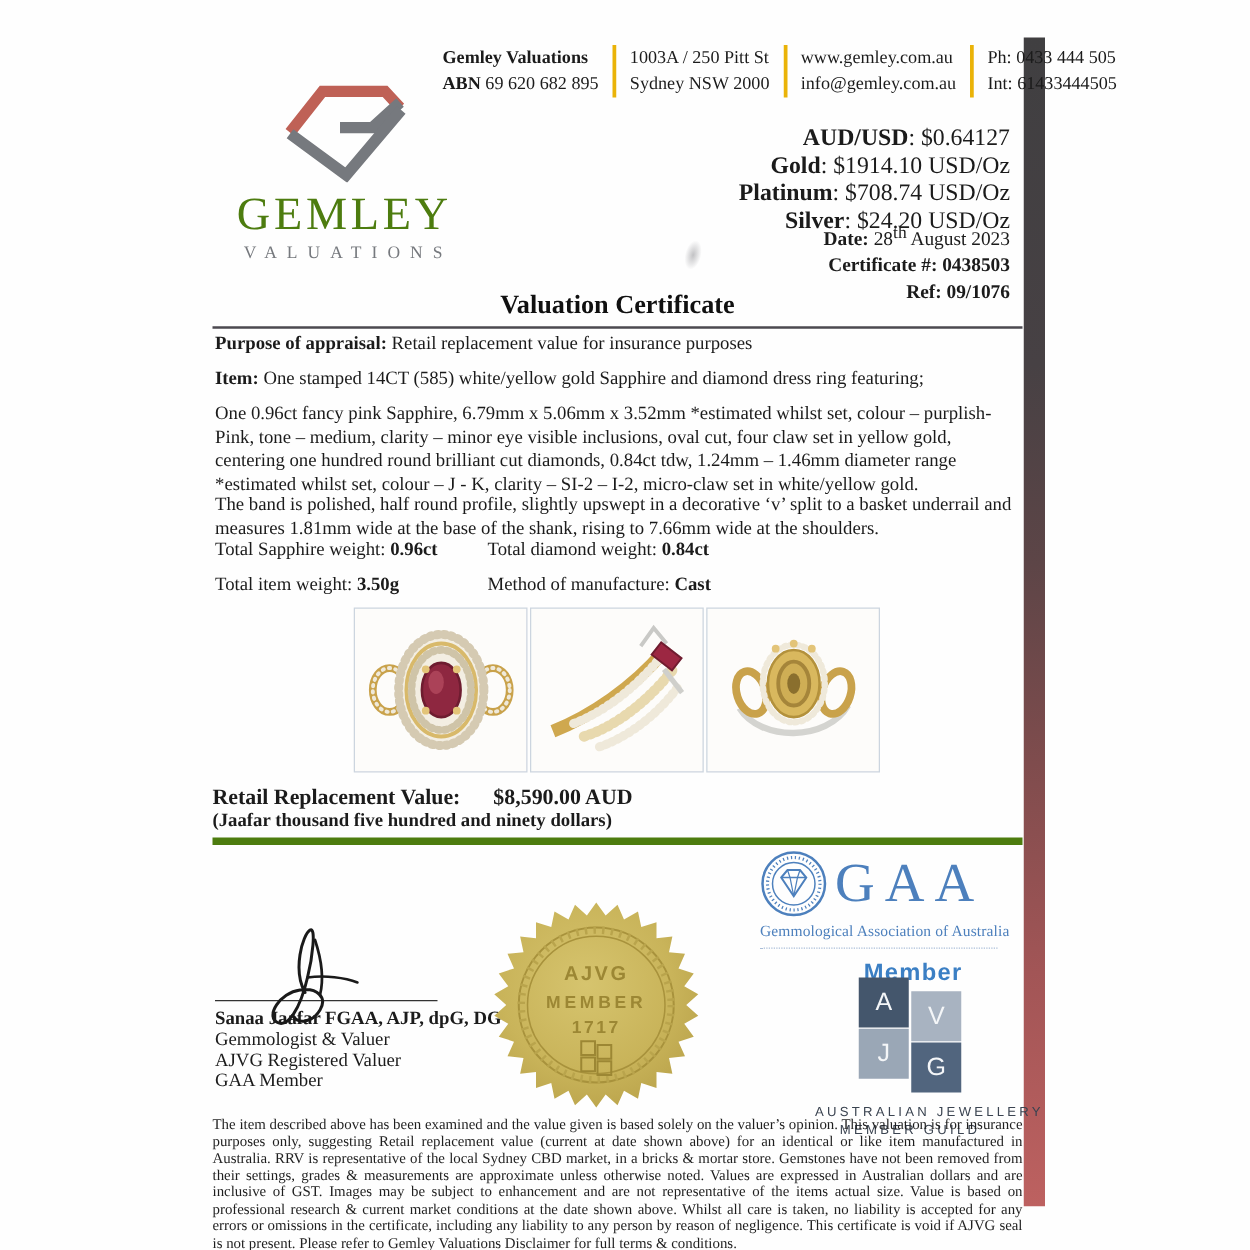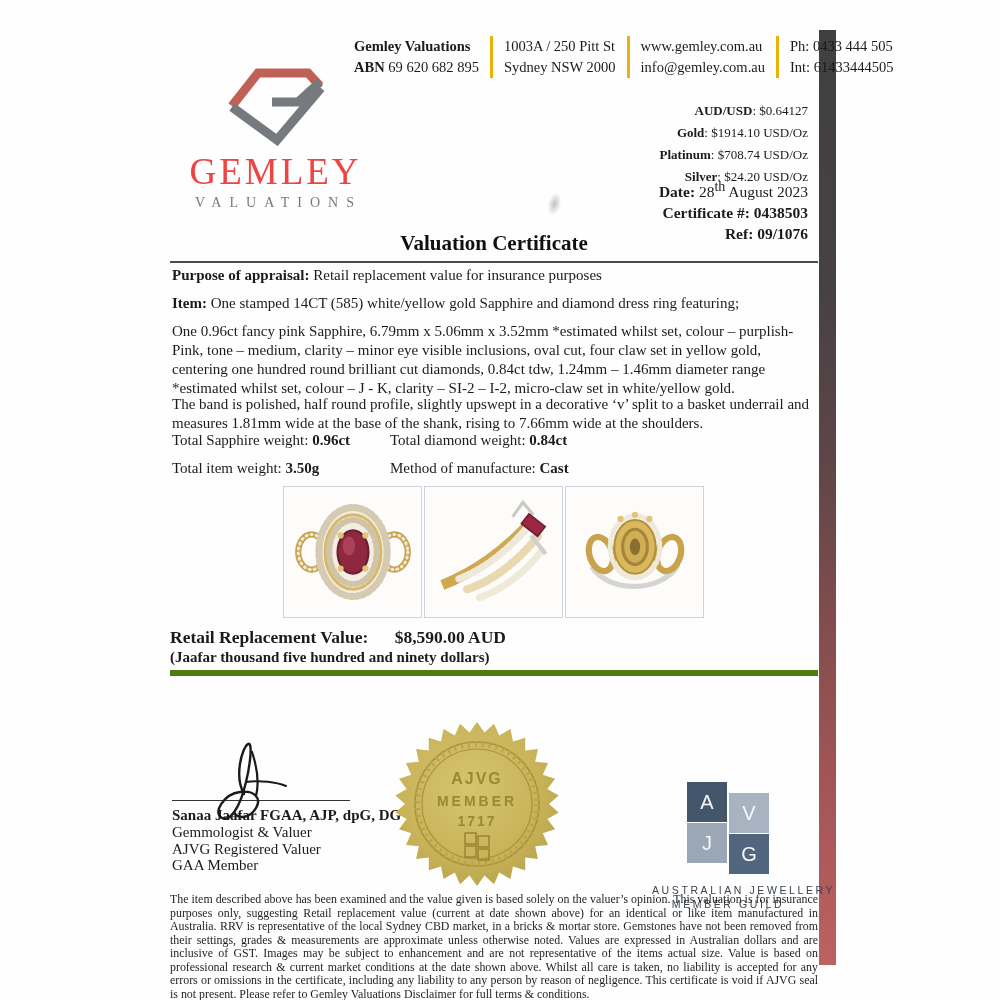--- a/index.html
+++ b/index.html
@@ -18,24 +18,24 @@
   .hdr {
     position:absolute; left:343px; top:36px; display:flex; align-items:stretch;
     font-size:14.5px; line-height:21px; white-space:nowrap;
   }
   .hdr .col { padding:0 11px; }
   .hdr .col + .col { border-left:3px solid #eab308; }
   .b { font-weight:bold; }
   
   .logo { position:absolute; left:168px; top:58px; width:215px; text-align:center; }
   .logo svg { display:block; margin:0 auto; }
-  .logo-name { font-size:37px; letter-spacing:3px; color:#ef4444; margin-top:4px; }
+  .logo-name { font-size:37px; letter-spacing:3px; color:#4d7c0f; margin-top:4px; }
   .logo-tag  { font-size:14px; letter-spacing:8px; color:#76797e; margin-top:2px; padding-left:6px; }
   
-  .rates { position:absolute; right:192px; top:100px; text-align:right; font-size:13px; line-height:22px; }
+  .rates { position:absolute; right:192px; top:100px; text-align:right; font-size:19px; line-height:22px; }
   .meta  { position:absolute; right:192px; top:176px; text-align:right; font-size:15.5px; line-height:21px; }
   sup { font-size:14px; }
   
   .title-wrap {
     position:absolute; left:170px; top:231px; width:648px; text-align:center;
     border-bottom:2px solid #4c4950; padding-bottom:5px;
   }
   .title-wrap h1 { font-size:21px; font-weight:bold; color:#101010; }
   
   .para { position:absolute; left:172px; width:646px; font-size:15px; line-height:19px; }
@@ -249,20 +249,36 @@
       <text x="84" y="106" text-anchor="middle" font-family="Liberation Sans, sans-serif" font-size="14" font-weight="bold" letter-spacing="2" fill="#9c8734">1717</text>
       <g fill="none" stroke="#9c8734" stroke-width="1.6">
         <rect x="72" y="113" width="11" height="11"></rect>
           <rect x="85" y="116" width="11" height="11"></rect>
         <rect x="72" y="126" width="11" height="11"></rect>
           <rect x="85" y="129" width="11" height="11"></rect>
       </g>
     </svg>
   </div>
 
+  <div class="gaa">
+    <div class="gaa-row">
+      <svg width="54" height="54" viewBox="0 0 54 54">
+        <circle cx="27" cy="27" r="25" fill="none" stroke="#4d80bd" stroke-width="2"></circle>
+        <circle cx="27" cy="27" r="17" fill="none" stroke="#4d80bd" stroke-width="1.2"></circle>
+        <circle cx="27" cy="27" r="21" fill="none" stroke="#4d80bd" stroke-width="2.5" stroke-dasharray="1 2.2"></circle>
+        <polygon points="17,22 22,16 32,16 37,22 27,37" fill="none" stroke="#4d80bd" stroke-width="1.6"></polygon>
+        <polyline points="17,22 37,22" stroke="#4d80bd" stroke-width="1.2" fill="none"></polyline>
+        <polyline points="22,16 24,22 27,37 30,22 32,16" stroke="#4d80bd" stroke-width="1" fill="none"></polyline>
+      </svg>
+      <div class="gaa-acro">GAA</div>
+    </div>
+    <div class="gaa-full">Gemmological Association of Australia</div>
+    <div class="gaa-rule"></div>
+    <div class="gaa-member">Member</div>
+  </div>
 
   <div class="ajvg">
     <div class="ajvg-grid">
       <div class="sq sq-a">A</div>
       <div class="sq sq-v">V</div>
       <div class="sq sq-j">J</div>
       <div class="sq sq-g">G</div>
     </div>
     <div class="ajvg-text">
       <div>AUSTRALIAN JEWELLERY</div>

